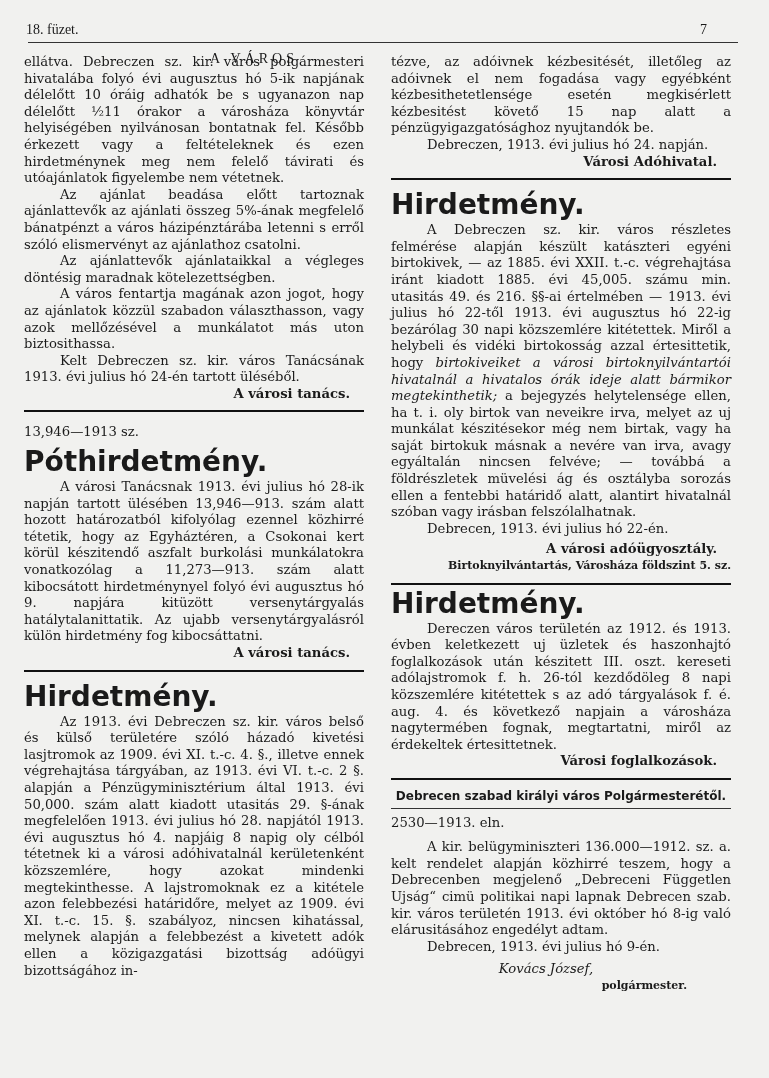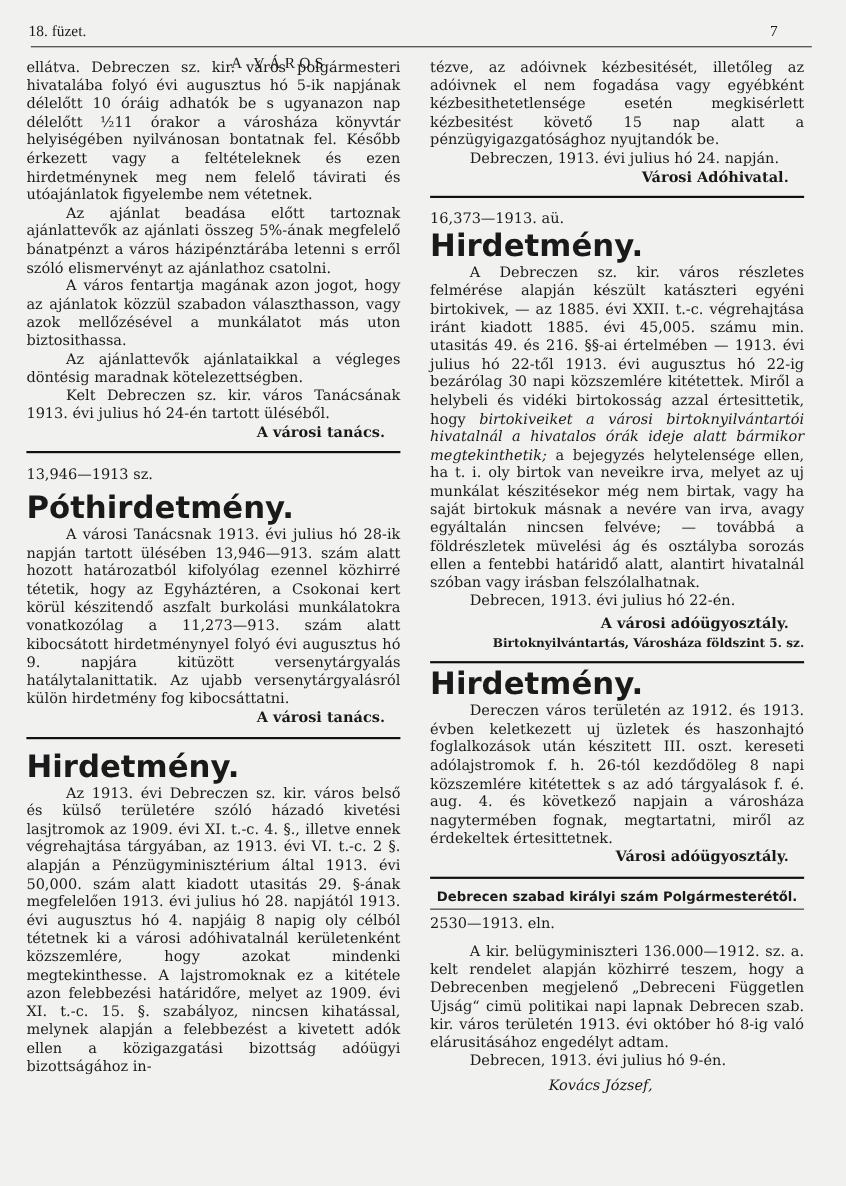--- a/index.html
+++ b/index.html
@@ -34,22 +34,22 @@
   <span class="h-left">18. füzet.</span>
   <span class="h-center">A VÁROS</span>
 </div>
 <span style="position:absolute; left:700px; top:22px; font-size:14px; font-family:'Liberation Serif',serif;">7</span>
 <div class="header-rule"></div>
 
 <div class="col col-left">
   <section>
     <p>ellátva. Debreczen sz. kir. város polgármesteri hivatalába folyó évi augusztus hó 5-ik napjának délelőtt 10 óráig adhatók be s ugyanazon nap délelőtt ½11 órakor a városháza könyvtár helyiségében nyilvánosan bontatnak fel. Később érkezett vagy a feltételeknek és ezen hirdetménynek meg nem felelő távirati és utóajánlatok figyelembe nem vétetnek.</p>
     <p class="ind">Az ajánlat beadása előtt tartoznak ajánlattevők az ajánlati összeg 5%-ának megfelelő bánatpénzt a város házipénztárába letenni s erről szóló elismervényt az ajánlathoz csatolni.</p>
+    <p class="ind">Az ajánlattevők ajánlataikkal a végleges döntésig maradnak kötelezettségben.</p>
     <p class="ind">A város fentartja magának azon jogot, hogy az ajánlatok közzül szabadon választhasson, vagy azok mellőzésével a munkálatot más uton biztosithassa.</p>
-    <p class="ind">Az ajánlattevők ajánlataikkal a végleges döntésig maradnak kötelezettségben.</p>
     <p class="ind">Kelt Debreczen sz. kir. város Tanácsának 1913. évi julius hó 24-én tartott üléséből.</p>
     <p class="sig">A városi tanács.</p>
   </section>
   <div class="rule"></div>
 
   <section>
     <p class="ref">13,946—1913 sz.</p>
     <p class="title">Póthirdetmény.</p>
     <p class="ind">A városi Tanácsnak 1913. évi julius hó 28-ik napján tartott ülésében 13,946—913. szám alatt hozott határozatból kifolyólag ezennel közhirré tétetik, hogy az Egyháztéren, a Csokonai kert körül készitendő aszfalt burkolási munkálatokra vonatkozólag a 11,273—913. szám alatt kibocsátott hirdetménynyel folyó évi augusztus hó 9. napjára kitüzött versenytárgyalás hatálytalanittatik. Az ujabb versenytárgyalásról külön hirdetmény fog kibocsáttatni.</p>
     <p class="sig">A városi tanács.</p>
@@ -64,36 +64,36 @@
 
 <div class="col col-right">
   <section>
     <p>tézve, az adóivnek kézbesitését, illetőleg az adóivnek el nem fogadása vagy egyébként kézbesithetetlensége esetén megkisérlett kézbesitést követő 15 nap alatt a pénzügyigazgatósághoz nyujtandók be.</p>
     <p class="ind">Debreczen, 1913. évi julius hó 24. napján.</p>
     <p class="sig">Városi Adóhivatal.</p>
   </section>
   <div class="rule"></div>
 
   <section>
-    <p class="ref" style="margin-bottom:0;">16,373—1913. aü.</p>
     <p class="title">Hirdetmény.</p>
     <p class="ind"><span>A Debreczen sz. kir. város részletes felmérése alapján készült katászteri egyéni birtokivek, — az 1885. évi XXII. t.-c. végrehajtása iránt kiadott 1885. évi 45,005. számu min. utasitás 49. és 216. §§-ai értelmében — 1913. évi julius hó 22-től 1913. évi augusztus hó 22-ig bezárólag 30 napi közszemlére kitétettek. Miről a helybeli és vidéki birtokosság azzal értesittetik, hogy </span><span class="it">birtokiveiket a városi birtoknyilvántartói hivatalnál a hivatalos órák ideje alatt bármikor megtekinthetik;</span><span> a bejegyzés helytelensége ellen, ha t. i. oly birtok van neveikre irva, melyet az uj munkálat készitésekor még nem birtak, vagy ha saját birtokuk másnak a nevére van irva, avagy egyáltalán nincsen felvéve; — továbbá a földrészletek müvelési ág és osztályba sorozás ellen a fentebbi határidő alatt, alantirt hivatalnál szóban vagy irásban felszólalhatnak.</span></p>
     <p class="ind">Debrecen, 1913. évi julius hó 22-én.</p>
     <p class="sig" style="margin-top:4px;">A városi adóügyosztály.</p>
     <p class="sig2">Birtoknyilvántartás, Városháza földszint 5. sz.</p>
   </section>
   <div class="rule" style="margin-bottom:6px;"></div>
 
   <section>
     <p class="title">Hirdetmény.</p>
     <p class="ind">Dereczen város területén az 1912. és 1913. évben keletkezett uj üzletek és haszonhajtó foglalkozások után készitett III. oszt. kereseti adólajstromok f. h. 26-tól kezdődöleg 8 napi közszemlére kitétettek s az adó tárgyalások f. é. aug. 4. és következő napjain a városháza nagytermében fognak, megtartatni, miről az érdekeltek értesittetnek.</p>
-    <p class="sig">Városi adóügyosztály.</p>
+    <p class="sig">Városi foglalkozások.</p>
   </section>
   <div class="rule" style="margin-bottom:2px;"></div>
 
   <section>
-    <p class="banner">Debrecen szabad királyi szám Polgármesterétől.</p>
+    <p class="banner">Debrecen szabad királyi város Polgármesterétől.</p>
     <p class="ref">2530—1913. eln.</p>
     <p class="ind">A kir. belügyminiszteri 136.000—1912. sz. a. kelt rendelet alapján közhirré teszem, hogy a Debrecenben megjelenő „Debreceni Független Ujság“ cimü politikai napi lapnak Debrecen szab. kir. város területén 1913. évi október hó 8-ig való elárusitásához engedélyt adtam.</p>
     <p class="ind">Debrecen, 1913. évi julius hó 9-én.</p>
     <p class="signature-name">Kovács József,</p>
+    <p class="signature-title">polgármester.</p>
   </section>
 </div>
 
 </body></html>

